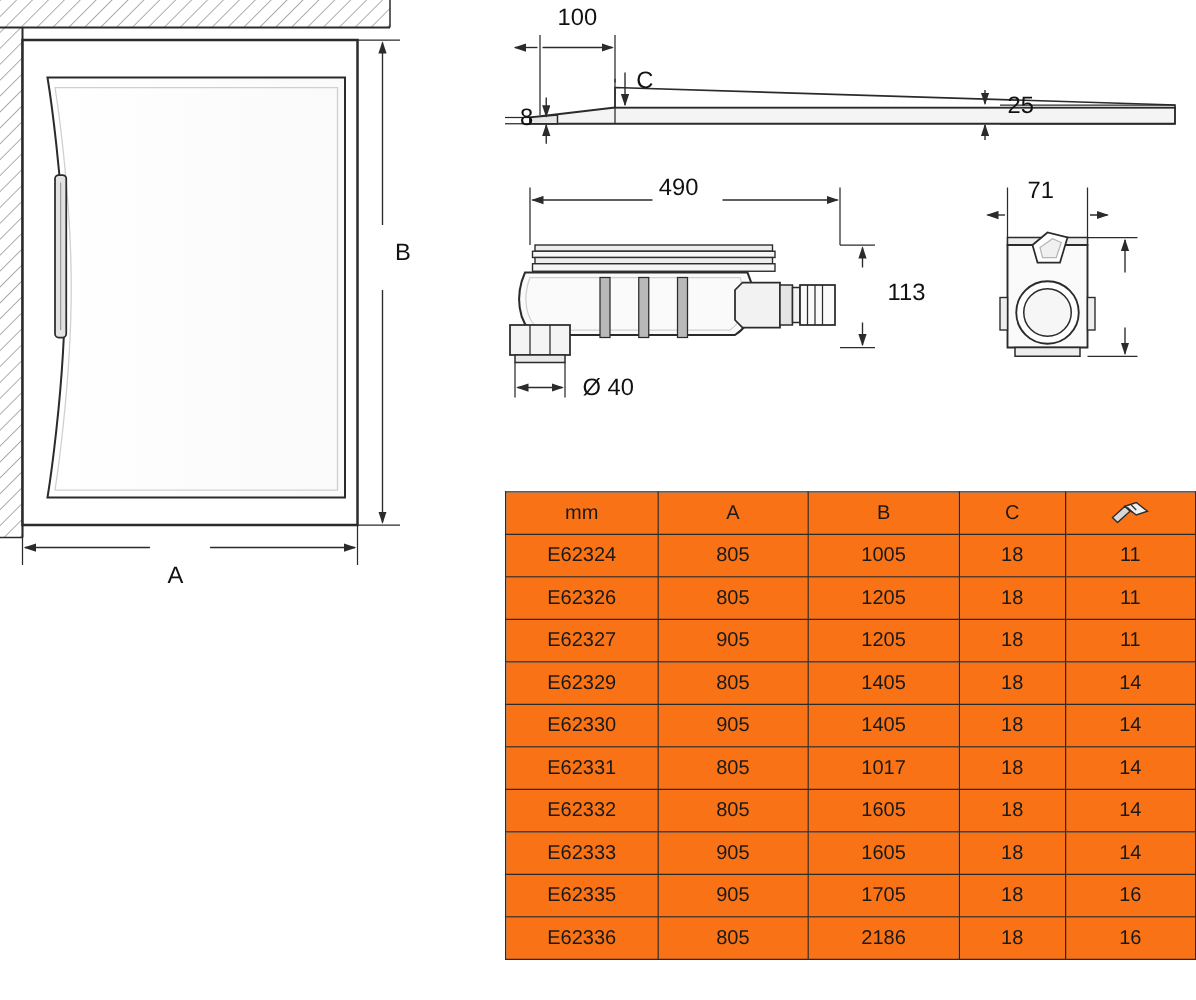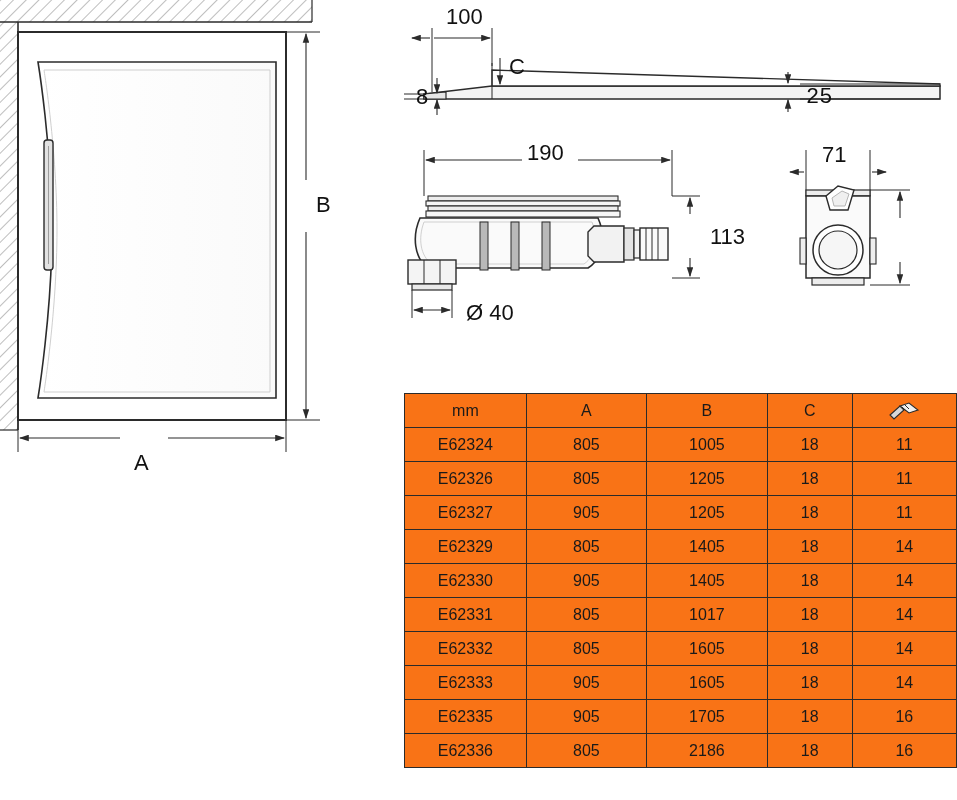--- a/index.html
+++ b/index.html
@@ -9,21 +9,21 @@
     font-family:"Liberation Sans", sans-serif;
     color:#1a1a1a;
     overflow:hidden;
     position:relative;
   }
   .stage{position:absolute;left:0;top:0;width:957px;height:800px;}
   svg{display:block;}
   .lbl{
     position:absolute;
     font-family:"Liberation Sans", sans-serif;
-    font-size:22px;
+    font-size:19px;
     color:#111;
     white-space:nowrap;
   }
   
   .spec-table{
     position:absolute;
     left:404px;top:393px;
     border-collapse:collapse;
     font-size:16px;
   }
@@ -198,23 +198,23 @@
       <rect x="812" y="278" width="52" height="7" fill="#ededed" stroke="#2b2b2b" stroke-width="1.2"></rect>
     </g>
   </svg>
 
   <div class="lbl" style="left:316px;top:192px;">B</div>
   <div class="lbl" style="left:134px;top:450px;">A</div>
 
   <div class="lbl" style="left:446px;top:4px;">100</div>
   <div class="lbl" style="left:509px;top:54px;">C</div>
   <div class="lbl" style="left:416px;top:84px;">8</div>
-  <div class="lbl" style="left:806px;top:85px;font-family:Liberation Mono, monospace;">25</div>
-
-  <div class="lbl" style="left:527px;top:140px;">190</div>
+  <div class="lbl" style="left:806px;top:74px;">25</div>
+
+  <div class="lbl" style="left:527px;top:140px;">490</div>
   <div class="lbl" style="left:710px;top:224px;">113</div>
   <div class="lbl" style="left:466px;top:300px;">Ø 40</div>
 
   <div class="lbl" style="left:822px;top:142px;">71</div>
   <div class="lbl" style="left:920px;top:228px;margin-left:48px;">84</div>
 
   <table class="spec-table">
     <thead>
       <tr>
         <th class="col-mm">mm</th>

